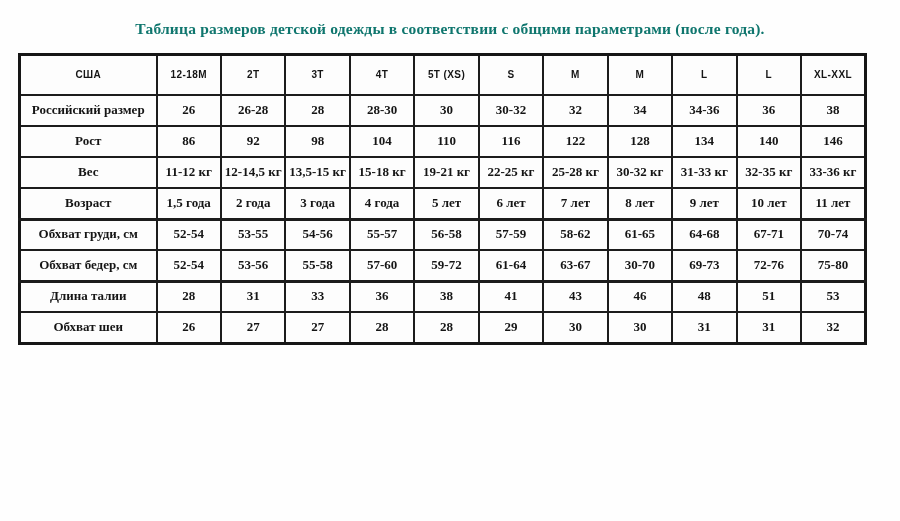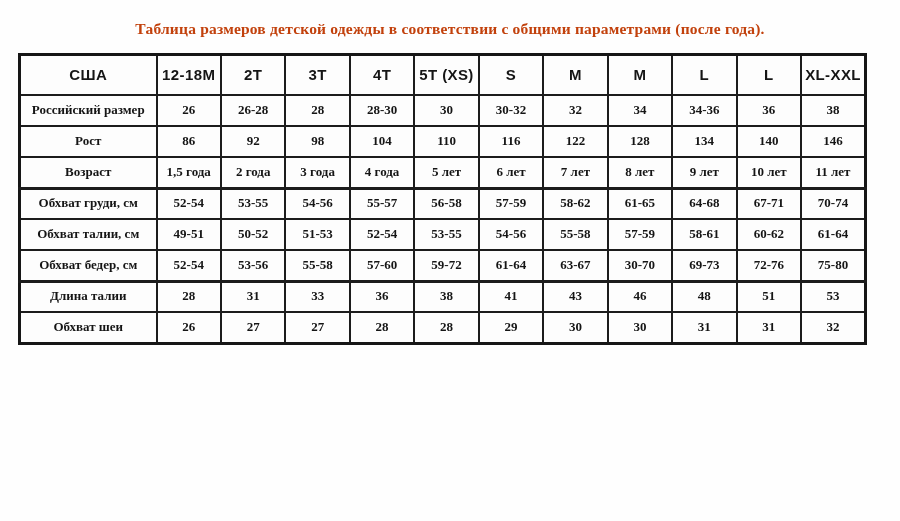--- a/index.html
+++ b/index.html
@@ -18,21 +18,21 @@
   }
   .title {
     position: absolute;
     top: 20px;
     left: 0;
     width: 100%;
     text-align: center;
     font-weight: bold;
     font-size: 15.5px;
     letter-spacing: 0.2px;
-    color: #c2410c;
+    color: #0f766e;
   }
   table.size-table {
     position: absolute;
     left: 18px;
     top: 53px;
     width: 849px;
     border-collapse: collapse;
     table-layout: fixed;
     background: #fdfdfd;
     border: 3px solid #161616;
@@ -44,21 +44,21 @@
     vertical-align: middle;
     font-weight: bold;
     font-size: 13px;
     line-height: 1.15;
     padding: 2px 1px;
     color: #151515;
   }
   
   table.size-table thead th {
     font-family: "Liberation Sans", sans-serif;
-    font-size: 15px;
+    font-size: 10px;
     letter-spacing: 0.4px;
     height: 34px;
   }
   
   tbody tr {
     height: 31px;
   }
   tbody th.rowlabel {
     font-family: "Liberation Serif", serif;
     margin-top: 12px;
@@ -119,20 +119,34 @@
           <td>104</td>
           <td>110</td>
           <td>116</td>
           <td>122</td>
           <td>128</td>
           <td>134</td>
           <td>140</td>
           <td>146</td>
         </tr>
         <tr>
+          <th class="rowlabel">Вес</th>
+          <td>11-12 кг</td>
+          <td>12-14,5 кг</td>
+          <td>13,5-15 кг</td>
+          <td>15-18 кг</td>
+          <td>19-21 кг</td>
+          <td>22-25 кг</td>
+          <td>25-28 кг</td>
+          <td>30-32 кг</td>
+          <td>31-33 кг</td>
+          <td>32-35 кг</td>
+          <td>33-36 кг</td>
+        </tr>
+        <tr>
           <th class="rowlabel">Возраст</th>
           <td>1,5 года</td>
           <td>2 года</td>
           <td>3 года</td>
           <td>4 года</td>
           <td>5 лет</td>
           <td>6 лет</td>
           <td>7 лет</td>
           <td>8 лет</td>
           <td>9 лет</td>
@@ -147,34 +161,20 @@
           <td>55-57</td>
           <td>56-58</td>
           <td>57-59</td>
           <td>58-62</td>
           <td>61-65</td>
           <td>64-68</td>
           <td>67-71</td>
           <td>70-74</td>
         </tr>
         <tr>
-          <th class="rowlabel">Обхват талии, см</th>
-          <td>49-51</td>
-          <td>50-52</td>
-          <td>51-53</td>
-          <td>52-54</td>
-          <td>53-55</td>
-          <td>54-56</td>
-          <td>55-58</td>
-          <td>57-59</td>
-          <td>58-61</td>
-          <td>60-62</td>
-          <td>61-64</td>
-        </tr>
-        <tr>
           <th class="rowlabel">Обхват бедер, см</th>
           <td>52-54</td>
           <td>53-56</td>
           <td>55-58</td>
           <td>57-60</td>
           <td>59-72</td>
           <td>61-64</td>
           <td>63-67</td>
           <td>30-70</td>
           <td>69-73</td>

